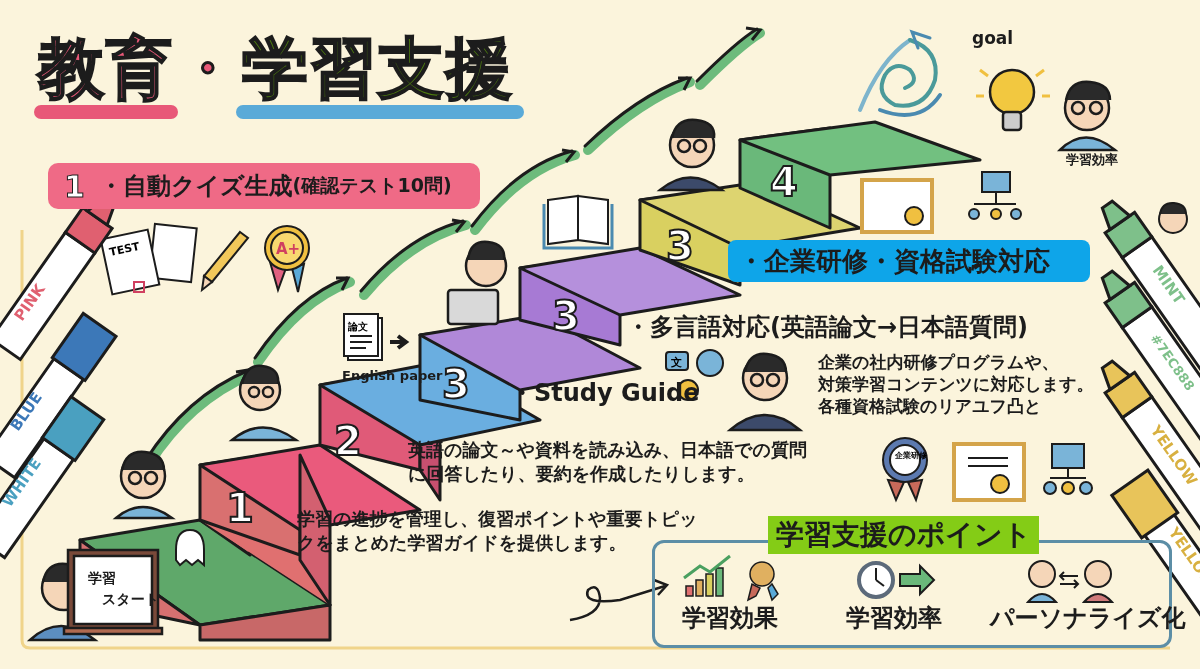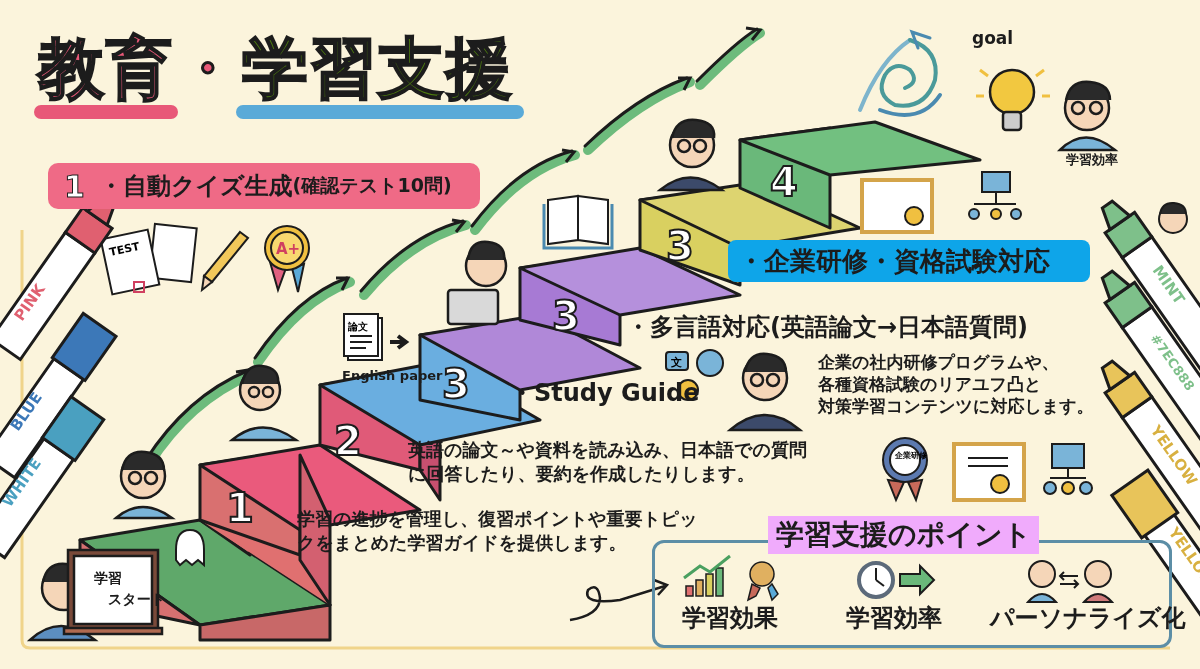--- a/index.html
+++ b/index.html
@@ -37,31 +37,31 @@
     }
 
     .label { font-weight: bold; white-space: nowrap; line-height: 1.25; }
     .l-multi { left: 626px; top: 312px; font-size: 24px; }
     .l-guide { left: 510px; top: 378px; font-size: 24px; }
     .l-eng { left: 342px; top: 368px; font-size: 13px; }
     .p-corp { left: 818px; top: 352px; font-size: 17px; line-height: 1.3; font-family: Liberation Serif, serif; }
     .p-read { left: 408px; top: 438px; font-size: 18px; line-height: 1.35; }
     .p-prog { left: 297px; top: 507px; font-size: 18px; line-height: 1.35; }
     .p-quiz { left: 184px; top: 580px; font-size: 18px; line-height: 1.35; }
-    .whiteboard-text { left: 94px; top: 568px; font-size: 14px; font-weight: bold; line-height: 1.5; }
+    .whiteboard-text { left: 88px; top: 568px; font-size: 14px; font-weight: bold; line-height: 1.5; }
     .whiteboard-text .l2 { padding-left: 14px; display: block; }
     .goal { left: 972px; top: 28px; font-size: 17px; }
     .hiro { left: 1066px; top: 152px; font-size: 13px; font-weight: bold; }
 
     .points-box {
       left: 652px; top: 540px; width: 520px; height: 108px;
       border: 3px solid #5c8ea6; border-radius: 12px;
     }
     .points-title {
-      left: 768px; top: 516px; font-size: 28px; font-weight: bold; background: #f0abfc;
+      left: 768px; top: 516px; font-size: 28px; font-weight: bold; background: #84cc16;
       padding: 0 8px; white-space: nowrap;
     }
     .pt { font-size: 24px; font-weight: bold; white-space: nowrap; }
     .pt1 { left: 682px; top: 602px; }
     .pt2 { left: 846px; top: 602px; }
     .pt3 { left: 990px; top: 602px; }
   </style>
 </head>
 <body>
 
@@ -399,22 +399,22 @@
 <div class="abs label goal">goal</div>
 <div class="abs label hiro">学習効率</div>
 
 <div class="abs whiteboard-text">
   <span>学習</span>
   <span class="l2">スタート</span>
 </div>
 
 <div class="abs label p-corp">
   <div>企業の社内研修プログラムや、</div>
+  <div>対策学習コンテンツに対応します。</div>
   <div>各種資格試験のリアユフ凸と</div>
-  <div>対策学習コンテンツに対応します。</div>
 </div>
 <div class="abs label p-read">
   <div>英語の論文～や資料を読み込み、日本語での質問</div>
   <div>に回答したり、要約を作成したりします。</div>
 </div>
 <div class="abs label p-prog">
   <div>学習の進捗を管理し、復習ポイントや重要トピッ</div>
   <div>クをまとめた学習ガイドを提供します。</div>
 </div>
 <div class="abs label p-quiz">

